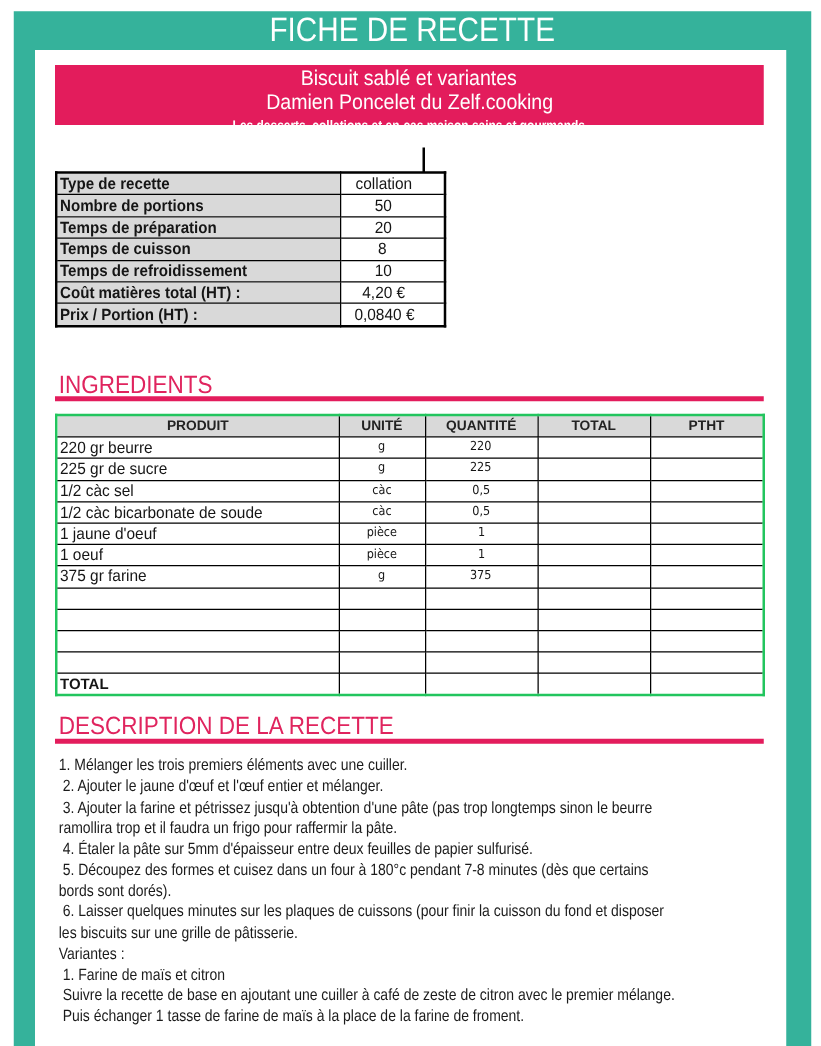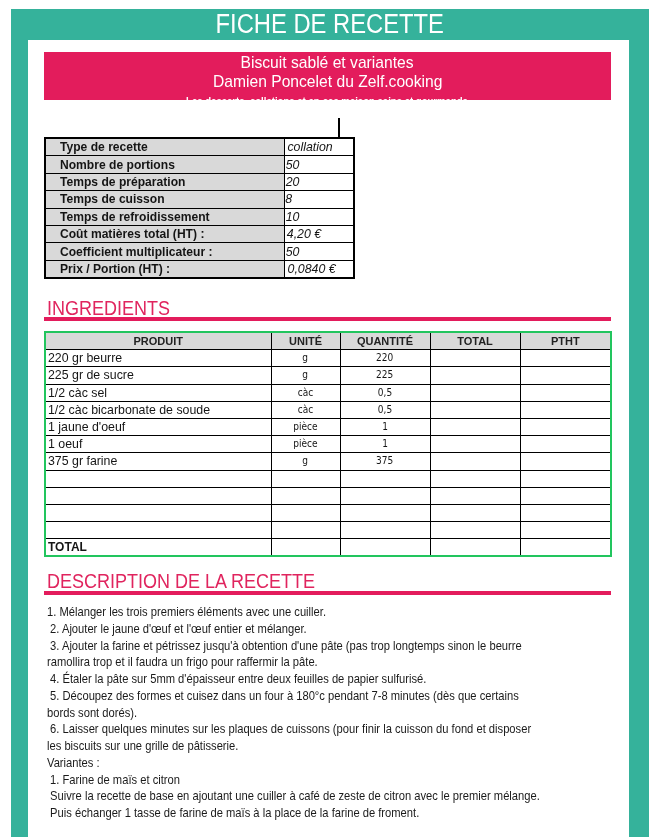--- a/index.html
+++ b/index.html
@@ -50,23 +50,23 @@
     .vline {
       position: absolute; left: 338px; top: 118px; width: 1.5px; height: 20px; background: #000;
     }
 
     table { border-collapse: collapse; position: absolute; }
     td, th { padding: 0; overflow: hidden; white-space: nowrap; }
 
     .summary { left: 44px; top: 137px; border: 2px solid #000; }
     .summary td { height: 16.4px; border: 1.5px solid #000; font-size: 13px; line-height: 16px; }
     .summary td.label {
-      width: 224px; background: var(--label-gray); font-weight: bold; padding-left: 14px;
-    }
-    .summary td.value { width: 66px; text-align: left; padding-right: 2px; background: #fff; font-style: italic; }
+      width: 224px; background: var(--label-gray); font-weight: bold; padding-left: 2px;
+    }
+    .summary td.value { width: 66px; text-align: center; padding-right: 16px; background: #fff; }
     .summary td.label span { display: inline-block; transform: scaleX(0.93); transform-origin: left; }
     .summary td.value span { display: inline-block; transform: scaleX(0.95); transform-origin: right; }
 
     .section-heading {
       position: absolute; left: 47px; color: var(--heading-pink); font-size: 20px; line-height: 18px;
     }
     .section-heading span { display: inline-block; transform: scaleX(0.9); transform-origin: left; }
     .section-rule { position: absolute; left: 44px; width: 567px; height: 4px; background: var(--pink); }
 
     .ingredients { left: 44px; top: 331px; border: 2px solid #22c55e; padding-left: 32px; }
@@ -131,24 +131,20 @@
     <td class="label"><span>Temps de cuisson</span></td>
     <td class="value"><span>8</span></td>
   </tr>
   <tr>
     <td class="label"><span>Temps de refroidissement</span></td>
     <td class="value"><span>10</span></td>
   </tr>
   <tr>
     <td class="label"><span>Coût matières total (HT) :</span></td>
     <td class="value"><span>4,20 €</span></td>
-  </tr>
-  <tr>
-    <td class="label"><span>Coefficient multiplicateur :</span></td>
-    <td class="value"><span>50</span></td>
   </tr>
   <tr>
     <td class="label"><span>Prix  / Portion (HT) :</span></td>
     <td class="value"><span>0,0840 €</span></td>
   </tr>
 </tbody>
   </table>
 
 <div class="section-heading" style="top:299px;">
   <span>INGREDIENTS</span>

